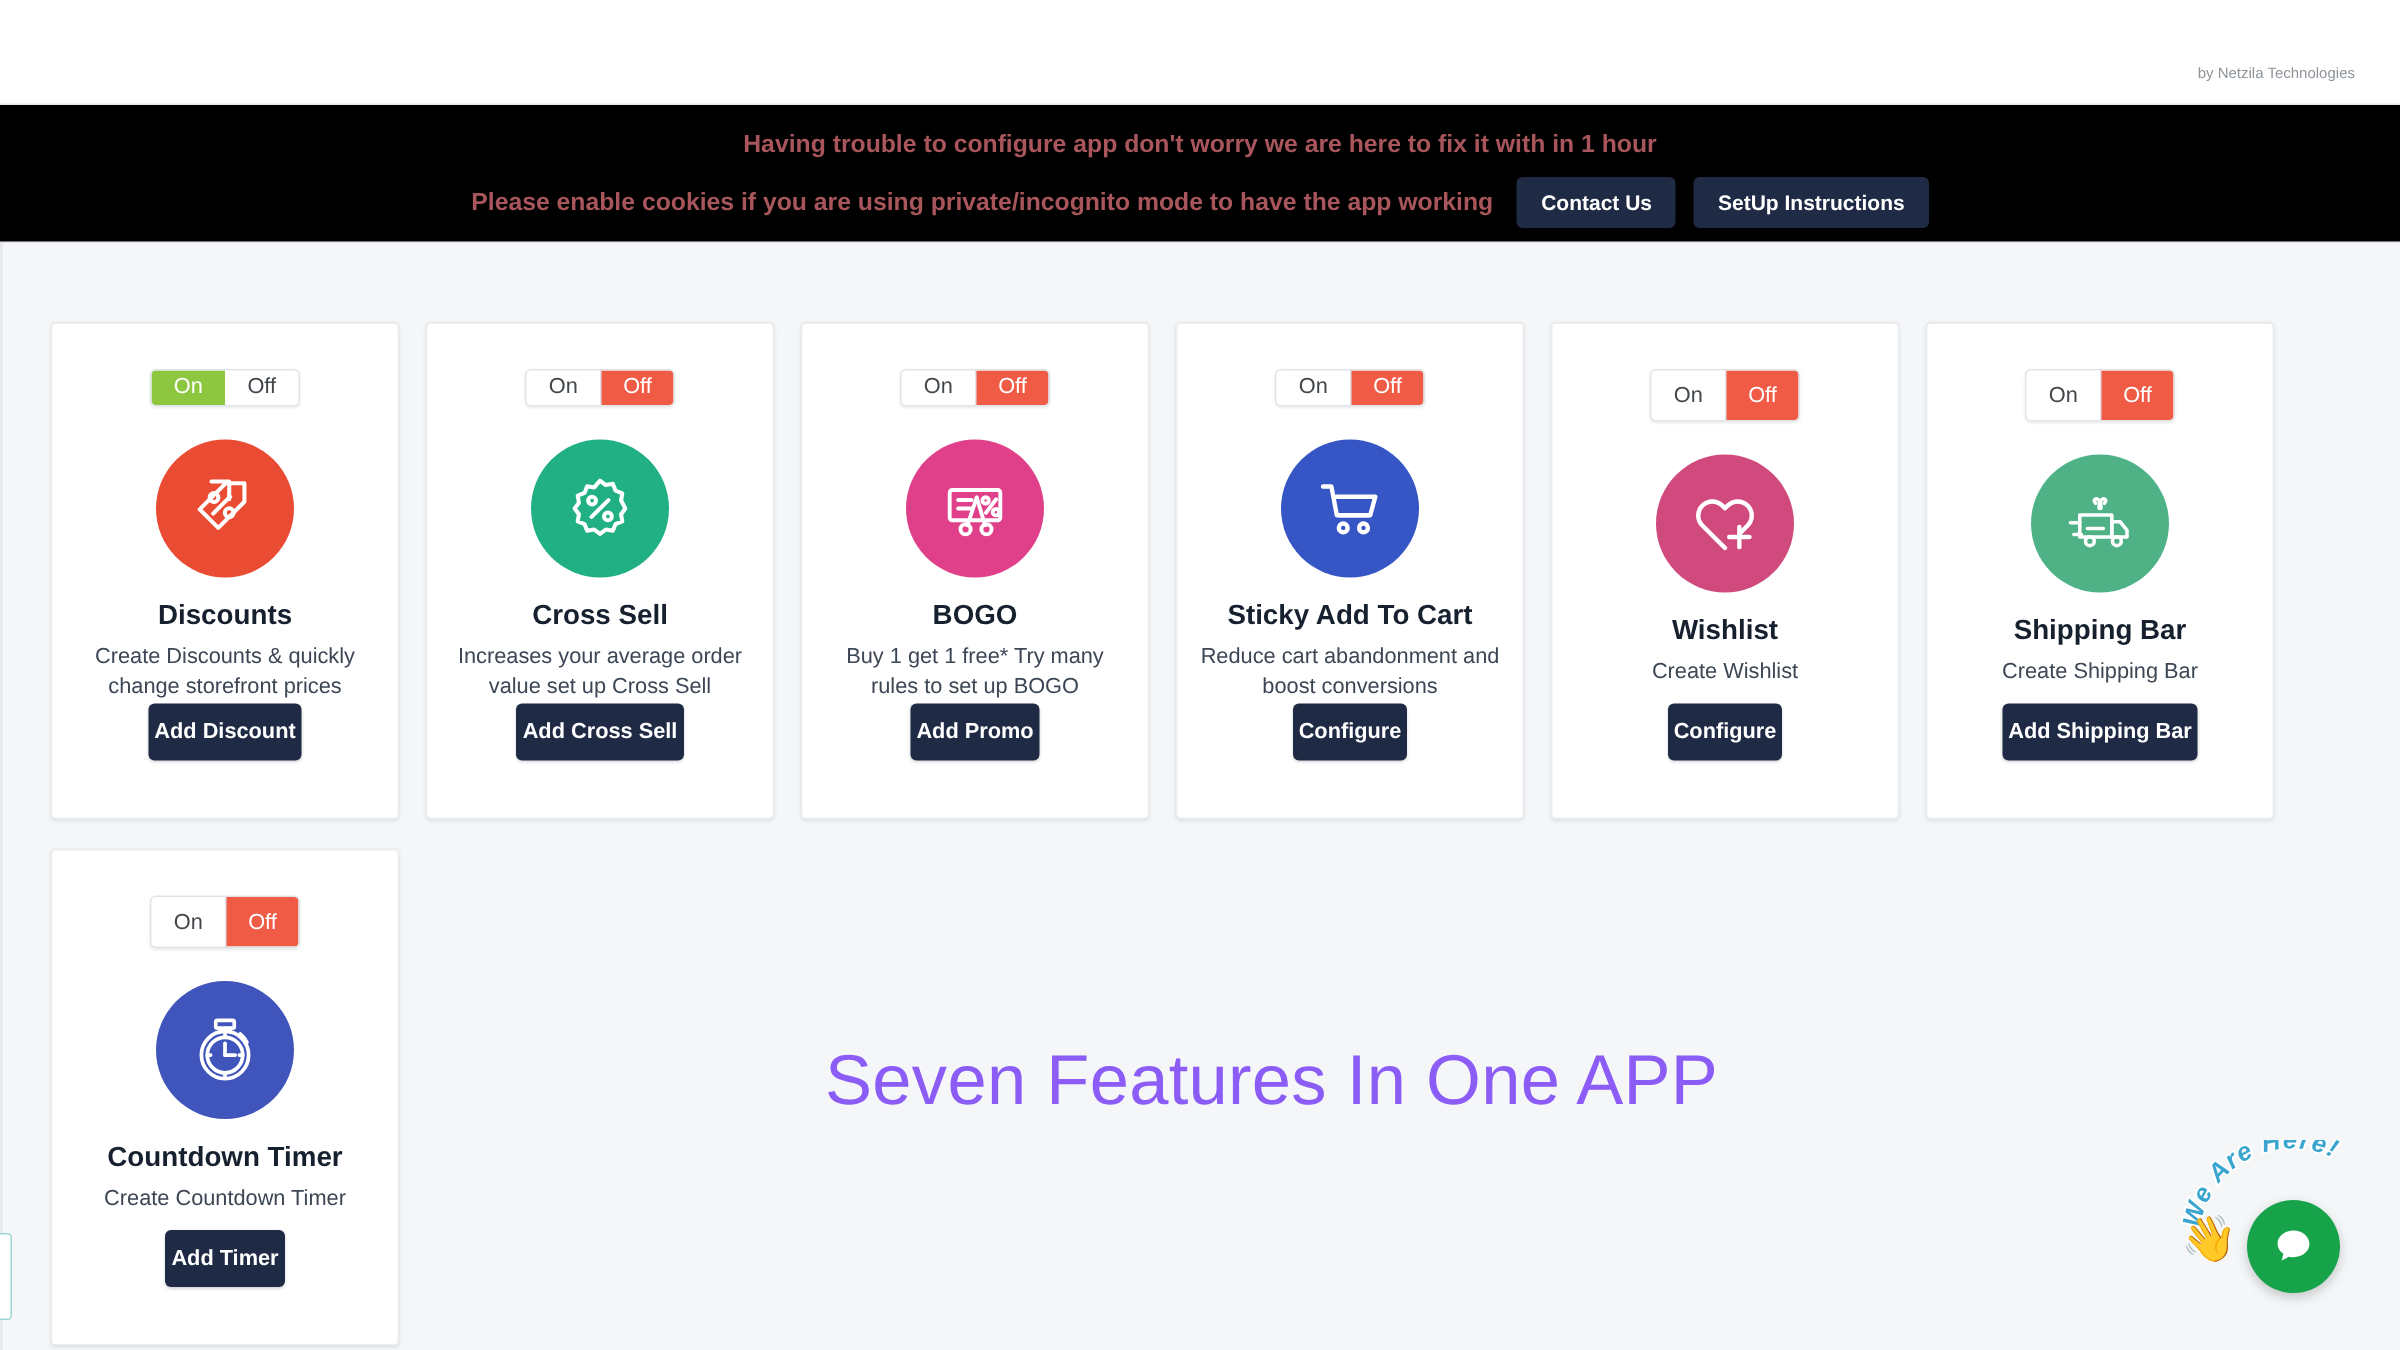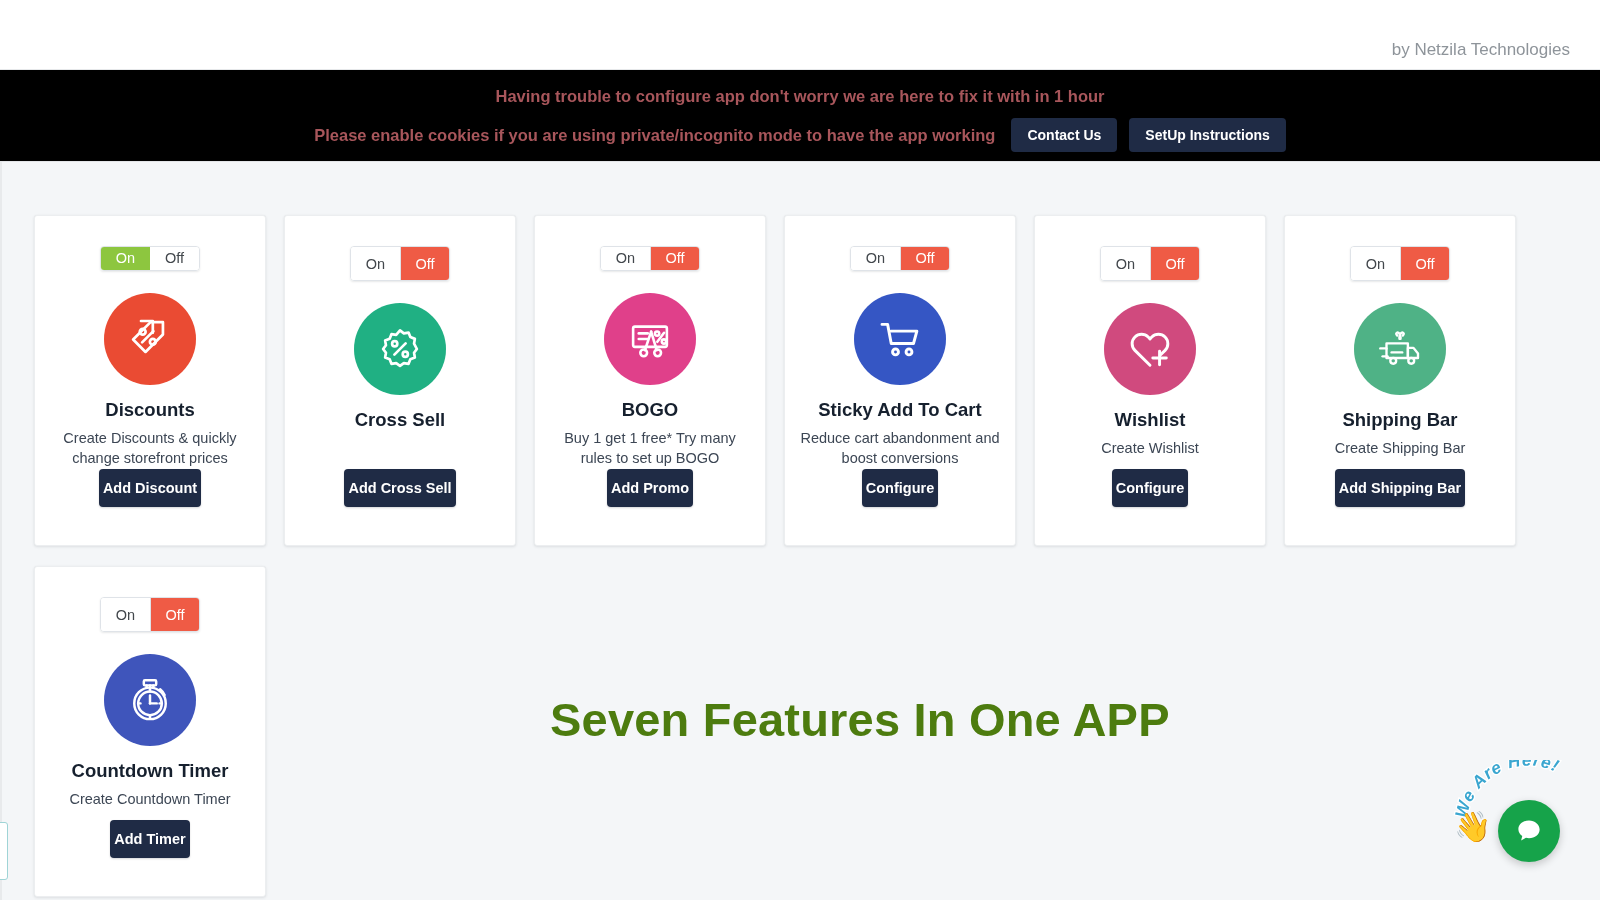--- a/index.html
+++ b/index.html
@@ -30,21 +30,21 @@
     background: #ec5a41;
     display: flex; align-items: center; justify-content: center;
     margin-right: 10px; flex: none;
     box-shadow: inset 0 0 0 1px rgba(255,255,255,.25);
   }
   .breadcrumb-text { font-size: 15.5px; color: #8a8f94; letter-spacing: .1px; }
   .breadcrumb-sep { font-size: 15.5px; color: #b4b8bc; padding: 0 4px; }
   .breadcrumb-current { font-size: 15.5px; color: #1b1f23; font-weight: 600; }
   .header-right {
     margin-left: auto; padding-right: 30px;
-    font-size: 17px; color: #8e949a;
+    font-size: 10px; color: #8e949a;
   }
 
   
   .notice {
     position: absolute; left: 0; top: 70px; width: 1600px; height: 92px;
     background: #000000;
     border-bottom: 1px solid #e3e5e8;
   }
   .notice-line1 {
     position: absolute; left: 0; top: 17px; width: 1600px;
@@ -133,21 +133,21 @@
     border: none; border-radius: 4px;
     padding: 11px 4px; cursor: pointer;
     font-family: "Liberation Sans", sans-serif;
     box-shadow: 0 1px 2px rgba(22,29,37,.18);
     white-space: nowrap;
   }
 
   
   .hero-text {
     position: absolute; left: 550px; top: 692px;
-    font-size: 47px; font-weight: bold; color: #4d7c0f;
+    font-size: 47px; font-weight: normal; color: #8b5cf6;
     letter-spacing: .2px; white-space: nowrap;
     font-family: "Liberation Sans", sans-serif;
   }
 
   
   .chat-widget { position: absolute; left: 1448px; top: 760px; width: 152px; height: 120px; }
   .chat-bubble {
     position: absolute; left: 50px; top: 40px;
     width: 62px; height: 62px; border-radius: 50%;
     background: #16a34a;
@@ -225,20 +225,21 @@
         </div>
         <div class="icon-circle" style="background:#20b083">
           <svg width="54" height="54" viewBox="0 0 48 48" fill="none" stroke="#ffffff" stroke-width="2.4" stroke-linecap="round" stroke-linejoin="round">
             <path d="M24 7.5l3.4 2.6 4.2-.7 1.6 4 4 1.6-.7 4.2L39 24l-2.5 3.4.7 4.2-4 1.6-1.6 4-4.2-.7L24 39l-3.4-2.5-4.2.7-1.6-4-4-1.6.7-4.2L9 24l2.5-3.4-.7-4.2 4-1.6 1.6-4 4.2.7z"></path>
             <line x1="19" y1="29" x2="29" y2="19"></line>
             <circle cx="19.3" cy="19.3" r="2.3"></circle>
             <circle cx="28.7" cy="28.7" r="2.3"></circle>
           </svg>
         </div>
         <div class="card-title">Cross Sell</div>
+        <div class="card-desc">Increases your average order value set up Cross Sell</div>
         <div class="card-btn-wrap">
           <button class="card-btn">Add Cross Sell</button>
         </div>
       </div>
     </div>
 
     <div class="card-slot">
       <div class="card">
         <div class="toggle">
           <button class="toggle-btn inactive">On</button>

